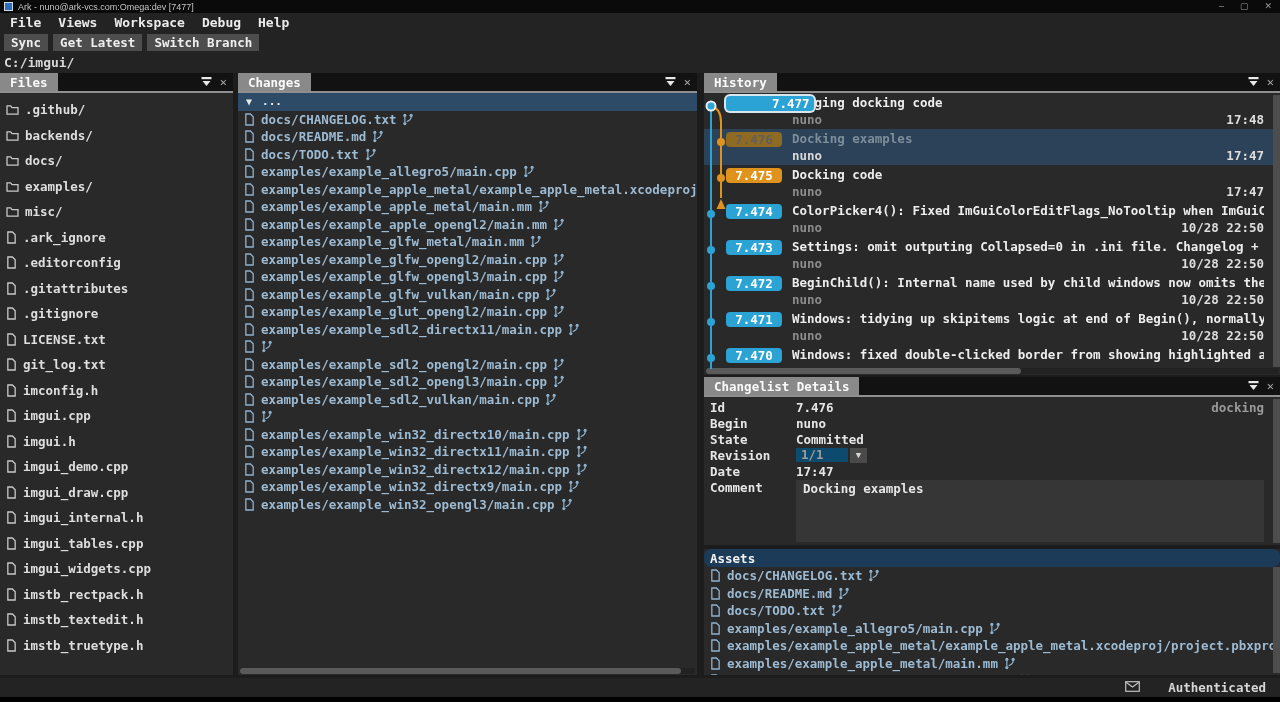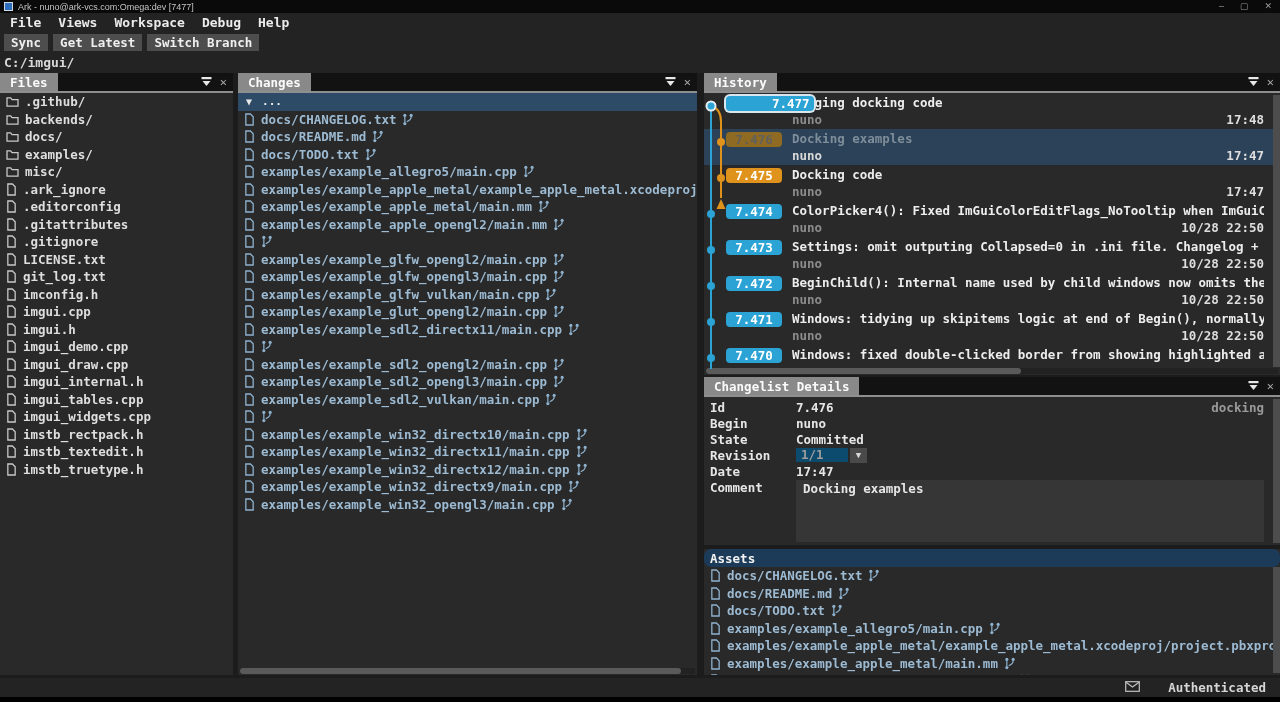--- a/index.html
+++ b/index.html
@@ -35,21 +35,21 @@
 
   #files-panel   { left:0;   top:0;   width:233px; height:602px; }
   #changes-panel { left:238px; top:0; width:459px; height:602px; }
   #history-panel { left:704px; top:0; width:576px; height:302px; }
   #details-panel { left:704px; top:304px; width:576px; height:168px; }
   #assets-panel  { left:704px; top:476px; width:576px; height:126px; }
 
   
   .frow, .crow { height:17.5px; display:flex; align-items:center; gap:6px; padding-left:6px;
                  font-size:12.5px; font-weight:700; white-space:nowrap; overflow:hidden; }
-  .frow { color:#dedede; }
+  .frow { color:#dedede;margin-top:8px; }
   .crow { color:#9cbad2; }
   .iglyph { flex:0 0 auto; display:inline-flex; }
   .frow .iglyph svg { stroke:#c9c9c9; }
   .crow .iglyph svg { stroke:#8fb3cf; }
   .fold-i, .file-i { display:none; }
   .frow.folder .fold-i { display:inline-flex; }
   .frow.file  .file-i { display:inline-flex; }
   .branchicon svg { stroke:#8fb3cf; fill:none; }
   .branchicon circle { fill:#8fb3cf; stroke:none; }
 
@@ -504,20 +504,21 @@
             </svg>
           </span>
         </div>
 
         <div class="crow">
           <span class="iglyph">
             <svg width="11" height="13" viewBox="0 0 12 14" fill="none" stroke-width="1.4">
               <path d="M2 1 h5 l3 3 v9 h-8 z"></path>
             </svg>
           </span>
+          <span>examples/example_glfw_metal/main.mm</span>
           <span class="iglyph branchicon">
             <svg width="12" height="13" viewBox="0 0 12 14" stroke-width="1.3">
               <circle cx="2.6" cy="2.6" r="1.7"></circle>
               <circle cx="2.6" cy="11.4" r="1.7"></circle>
               <circle cx="9.4" cy="2.6" r="1.7"></circle>
               <path d="M2.6 4.4 V9.6 M9.4 4.4 C9.4 7.6 6.4 8.6 4.6 9.4"></path>
             </svg>
           </span>
         </div>
 

